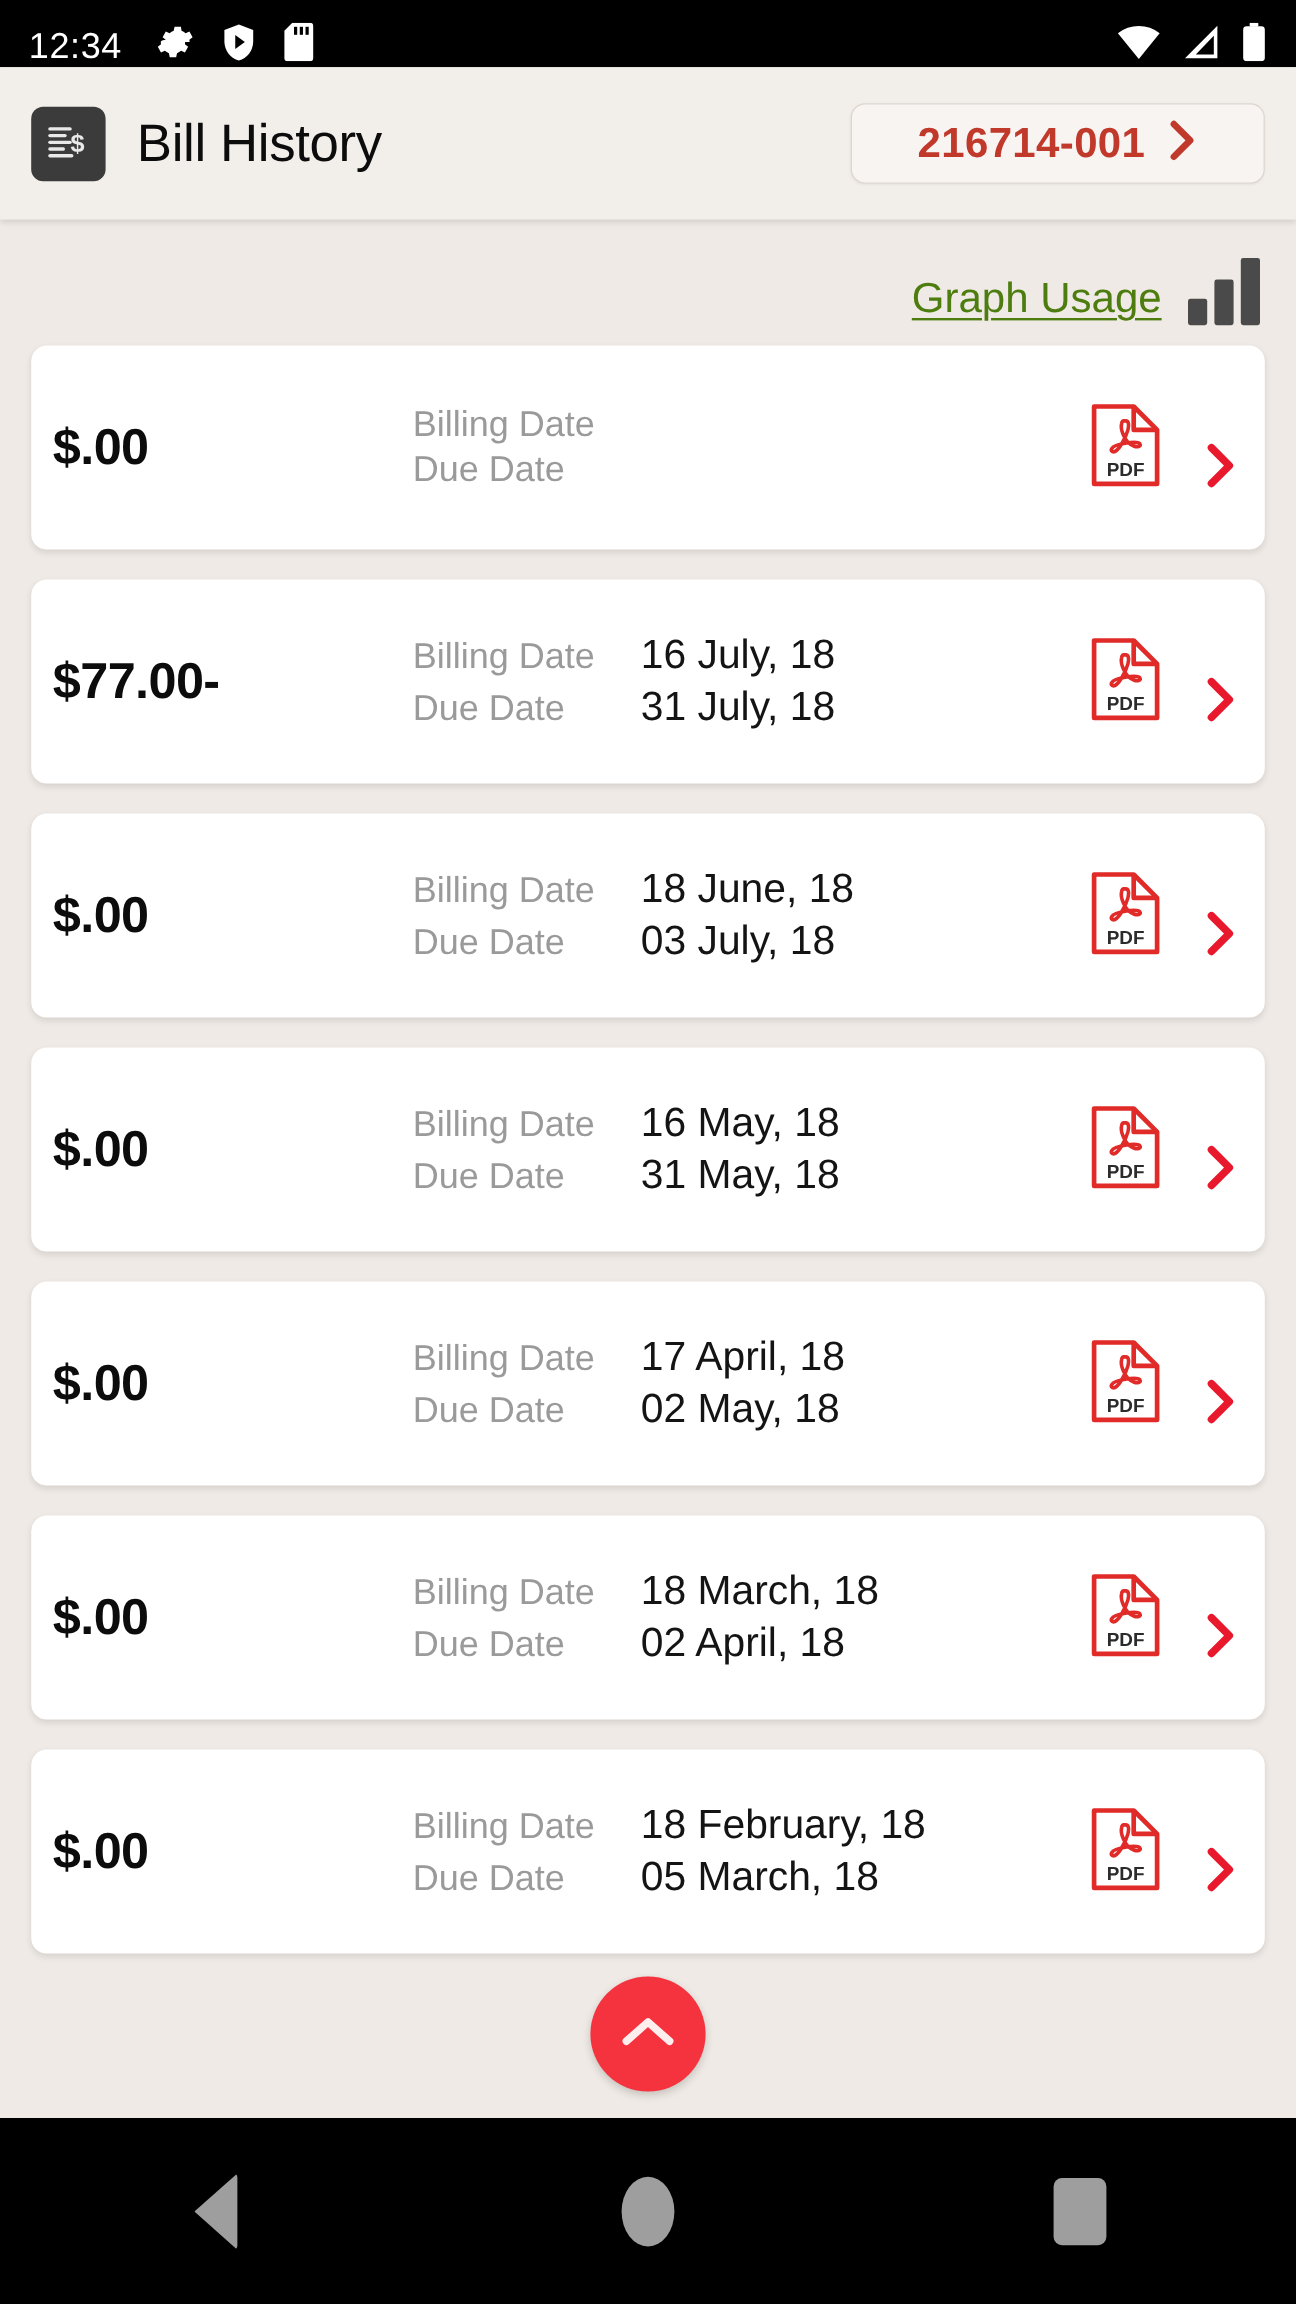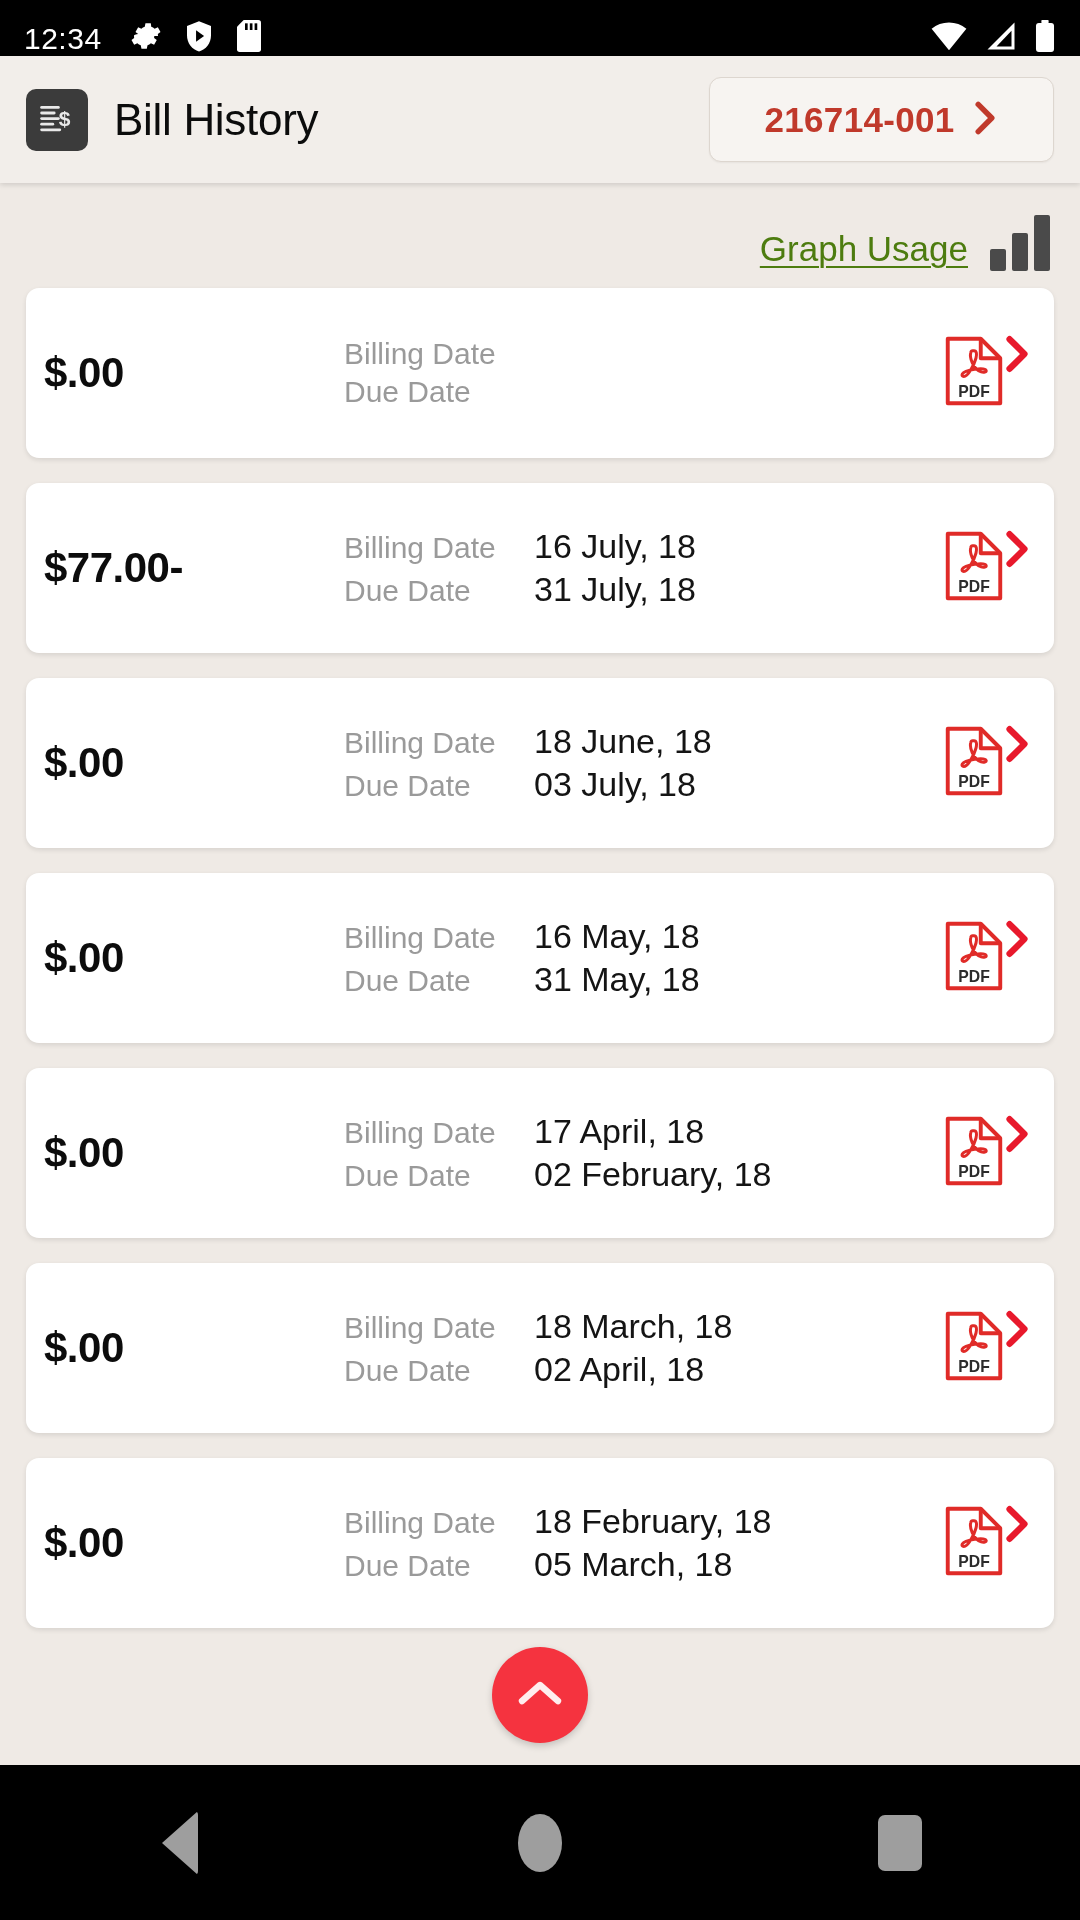--- a/index.html
+++ b/index.html
@@ -32,21 +32,21 @@
   }
   .header-left { display:flex; align-items:center; gap:26px; }
   .app-icon {
     width:62px; height:62px; border-radius:10px; background:#3b3b3b;
     display:flex; align-items:center; justify-content:center;
   }
   .header-title { font-size:44px; font-weight:400; color:#0c0c0c; letter-spacing:-.3px; }
   .header-spacer { flex:1; }
   .account-chip {
     border:1px solid #ddd6cf; background:#f7f4f1; border-radius:12px;
-    height:85px; min-width:345px; padding:0 26px;
+    height:67px; min-width:345px; padding:0 26px;
     display:flex; align-items:center; justify-content:center; gap:18px;
     box-shadow:0 1px 2px rgba(0,0,0,0.05);
   }
   .account-number { font-size:35px; font-weight:600; color:#c0392b; letter-spacing:.3px; }
 
   
   .graph-row {
     position:absolute; top:215px; right:30px;
     display:flex; align-items:flex-end; gap:22px;
   }
@@ -70,21 +70,21 @@
     display:flex; align-items:center; padding:0 18px;
   }
   .amount {
     font-size:42px; font-weight:700; color:#0c0c0c;
     width:300px; flex-shrink:0; letter-spacing:-.5px;
   }
   .dates { display:flex; flex-direction:column; justify-content:center; gap:4px; flex:1; }
   .date-line { display:flex; align-items:baseline; }
   .date-label { font-size:30px; color:#9a9a9a; width:190px; flex-shrink:0; }
   .date-value { font-size:34px; color:#141414; }
-  .row-actions { display:flex; align-items:flex-start; flex-shrink:0; padding-right:6px;text-decoration:underline; }
+  .row-actions { display:flex; align-items:flex-end; gap:36px; flex-shrink:0; padding-right:6px;text-decoration:underline; }
   .pdf-icon { display:block; }
   .chev-red { display:block; }
 
   
   .fab {
     position:absolute; top:1647px; left:50%; transform:translateX(-50%);
     width:96px; height:96px; border-radius:50%;
     background:#f5333f; display:flex; align-items:center; justify-content:center;
     box-shadow:0 3px 7px rgba(0,0,0,0.18);
   }
@@ -307,21 +307,21 @@
 
     <div class="bill-card">
       <span class="amount">$.00</span>
       <span class="dates">
         <span class="date-line">
           <span class="date-label">Billing Date</span>
           <span class="date-value">17 April, 18</span>
         </span>
         <span class="date-line">
           <span class="date-label">Due Date</span>
-          <span class="date-value">02 February, 18</span>
+          <span class="date-value">02 May, 18</span>
         </span>
       </span>
       <span class="row-actions">
         <span class="pdf-icon">
           <svg width="60" height="72" viewBox="0 0 40 48">
             <path d="M2.5 2.5h22l13 13v30h-35z" fill="#fff" stroke="#e02b28" stroke-width="2.6" stroke-linejoin="round"></path>
             <path d="M24.5 2.5v13h13" fill="none" stroke="#e02b28" stroke-width="2.6" stroke-linejoin="round"></path>
             <path d="M20 10.5c1.8 0 2 2.4 1.3 5-0.6 2.3-2 5.4-3.6 8-1.4 2.3-3.3 4.2-4.5 4.2-1 0-1.5-.8-1-1.7.8-1.5 4-2.6 8.3-3.2 4-.6 7.2-.4 7.6.8.3 1-1.6 1.6-3.3 1-2.2-.7-4.7-3.2-6-6.2-1-2.3-1.4-5-1-6.5.2-1 .7-1.4 1.2-1.4z" fill="none" stroke="#e02b28" stroke-width="2" stroke-linejoin="round"></path>
             <text x="20" y="41" font-family="Liberation Sans, sans-serif" font-size="10.5" font-weight="bold" fill="#2b2b2b" text-anchor="middle">PDF</text>
           </svg>

